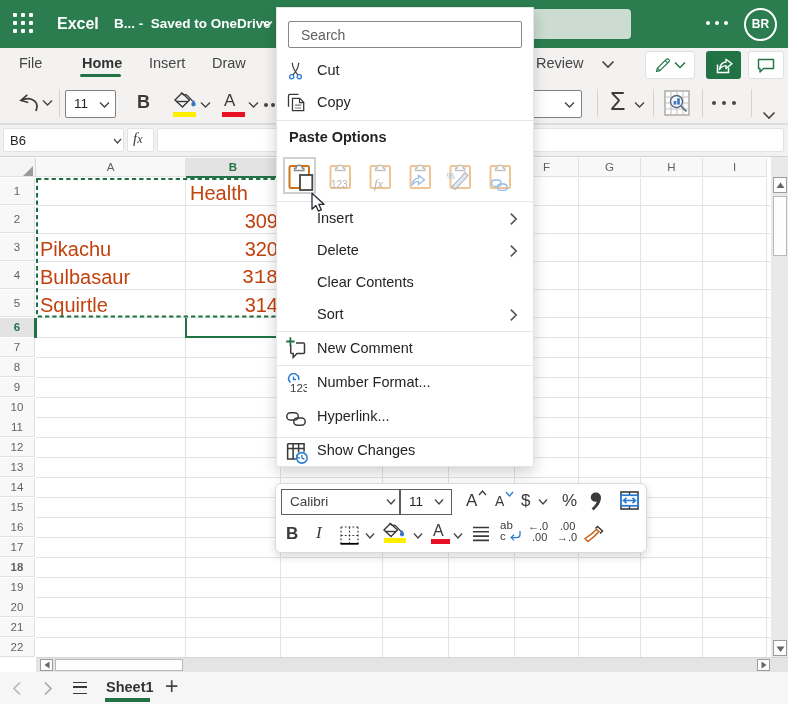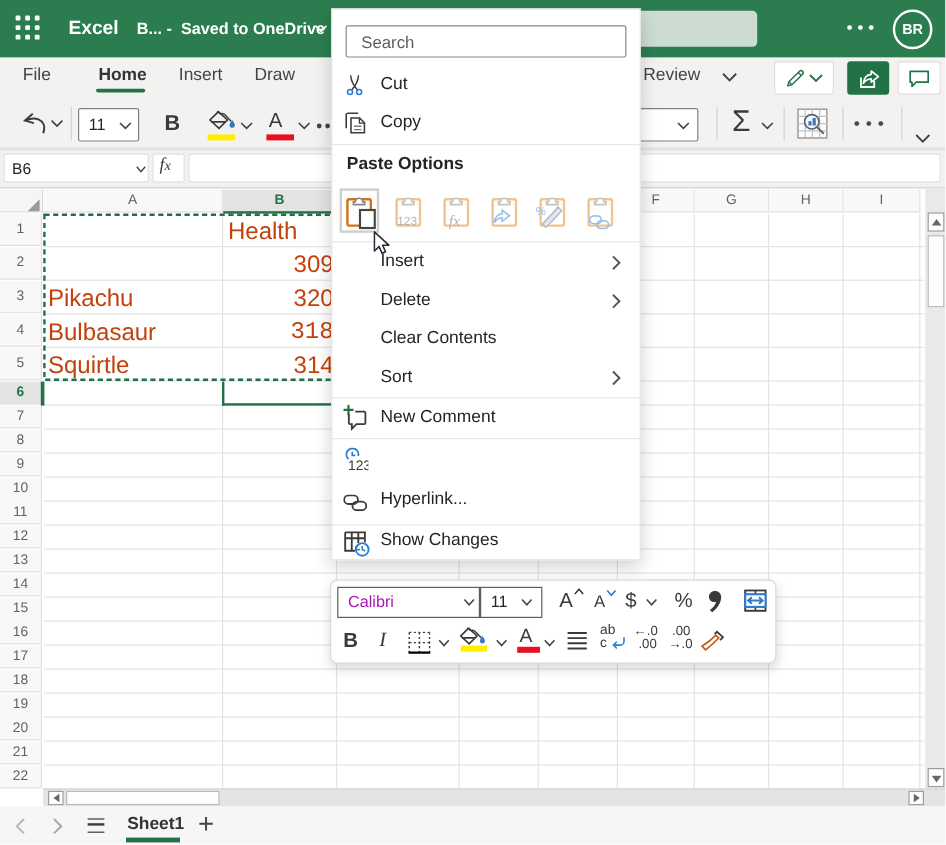--- a/index.html
+++ b/index.html
@@ -91,21 +91,21 @@
     <div class="rowhead" style="top:201px;height:19px;line-height:19px;">8</div>
     <div class="rowhead" style="top:221px;height:19px;line-height:19px;">9</div>
     <div class="rowhead" style="top:241px;height:30px;line-height:19px;">10</div>
     <div class="rowhead" style="top:261px;height:19px;line-height:19px;">11</div>
     <div class="rowhead" style="top:281px;height:19px;line-height:19px;">12</div>
     <div class="rowhead" style="top:301px;height:19px;line-height:19px;">13</div>
     <div class="rowhead" style="top:321px;height:19px;line-height:19px;">14</div>
     <div class="rowhead" style="top:341px;height:30px;line-height:19px;">15</div>
     <div class="rowhead" style="top:361px;height:19px;line-height:19px;">16</div>
     <div class="rowhead" style="top:381px;height:19px;line-height:19px;">17</div>
-    <div class="rowhead" style="top:401px;height:19px;line-height:19px;">18</div>
+    <div class="rowhead" style="top:401px;height:19px;line-height:19px;font-weight:bold;">18</div>
     <div class="rowhead" style="top:421px;height:36px;line-height:19px;">19</div>
     <div class="rowhead" style="top:441px;height:19px;line-height:19px;">20</div>
     <div class="rowhead" style="top:461px;height:19px;line-height:19px;">21</div>
     <div class="rowhead" style="top:481px;height:19px;line-height:19px;">22</div>
 
     <div class="gvline" style="left:185px;top:21px;height:479px;"></div>
     <div class="gvline" style="left:280px;top:21px;height:479px;"></div>
     <div class="gvline" style="left:382px;top:21px;height:479px;"></div>
     <div class="gvline" style="left:448px;top:21px;height:479px;"></div>
     <div class="gvline" style="left:514px;top:21px;height:479px;"></div>
@@ -417,20 +417,23 @@
       </div>
     <div class="msep" style="top:323px;"></div>
     <div class="mi" style="top:325px;">
         <div class="lbl">New Comment</div>
       </div>
     <svg class="abs" style="left:9px;top:329px;" width="20" height="22" viewBox="0 0 20 22">
       <path d="M4.4 0.2 L4.4 8.8 M0.2 4.5 L8.6 4.5" stroke="#217346" stroke-width="1.8"></path>
       <path d="M4.7 8 L4.7 15.4 C4.7 16 5.1 16.4 5.7 16.4 L7.2 16.4 L7.2 20.4 L11 16.4 L17.5 16.4 C18.1 16.4 18.5 16 18.5 15.4 L18.5 7 C18.5 6.4 18.1 6 17.5 6 L10 6" fill="none" stroke="#3b3a39" stroke-width="1.5"></path>
     </svg>
     <div class="msep" style="top:357px;"></div>
+    <div class="mi" style="top:359px;">
+        <div class="lbl">Number Format...</div>
+      </div>
     <svg class="abs" style="left:10px;top:365px;" width="20" height="20" viewBox="0 0 20 20">
       <path d="M11.5 7 A5 5 0 1 0 3.5 9.5" fill="none" stroke="#2b7cd3" stroke-width="1.5"></path>
       <path d="M6.5 3.5 L6.5 6.5 L9 6.5" fill="none" stroke="#2b7cd3" stroke-width="1.3"></path>
       <text x="3" y="18.5" font-size="11.5" fill="#3b3a39" font-family="Liberation Sans">123</text>
     </svg>
     <div class="mi" style="top:393px;">
         <div class="lbl">Hyperlink...</div>
       </div>
     <svg class="abs" style="left:9px;top:404px;" width="20" height="14" viewBox="0 0 20 14">
       <rect x="0.8" y="0.8" width="11.5" height="7.2" rx="3.6" fill="none" stroke="#3b3a39" stroke-width="1.5"></rect>
@@ -448,21 +451,21 @@
     </svg>
   </div>
 
   <svg class="abs" style="left:311px;top:192px;" width="15" height="21" viewBox="0 0 15 21">
     <path d="M1 1.2 L1 17.2 L4.9 13.5 L7.4 19.1 L10.3 17.8 L7.8 12.3 L13 12.3 Z" fill="#fff" stroke="#272735" stroke-width="1.3" stroke-linejoin="round"></path>
   </svg>
 
   <div id="minibar" class="abs">
 
     <div class="abs" style="left:5px;top:5px;width:119px;height:26px;border:1px solid #605e5c;background:#fff;">
-      <div style="margin:4px 0 0 8px;font-size:13.5px;color:#a21caf;">Calibri</div>
+      <div style="margin:4px 0 0 8px;font-size:13.5px;color:#404040;">Calibri</div>
     </div>
     <svg class="abs" style="left:110px;top:14px;" width="10" height="8" viewBox="0 0 10 8">
         <path d="M1 1.5 L5 6 L9 1.5" fill="none" stroke="#444" stroke-width="1.3"></path>
       </svg>
     <div class="abs" style="left:124px;top:5px;width:52px;height:26px;border:1px solid #605e5c;background:#fff;">
       <div style="margin:4px 0 0 8px;font-size:13.5px;color:#242424;">11</div>
     </div>
     <svg class="abs" style="left:158px;top:14px;" width="10" height="8" viewBox="0 0 10 8">
         <path d="M1 1.5 L5 6 L9 1.5" fill="none" stroke="#444" stroke-width="1.3"></path>
       </svg>

